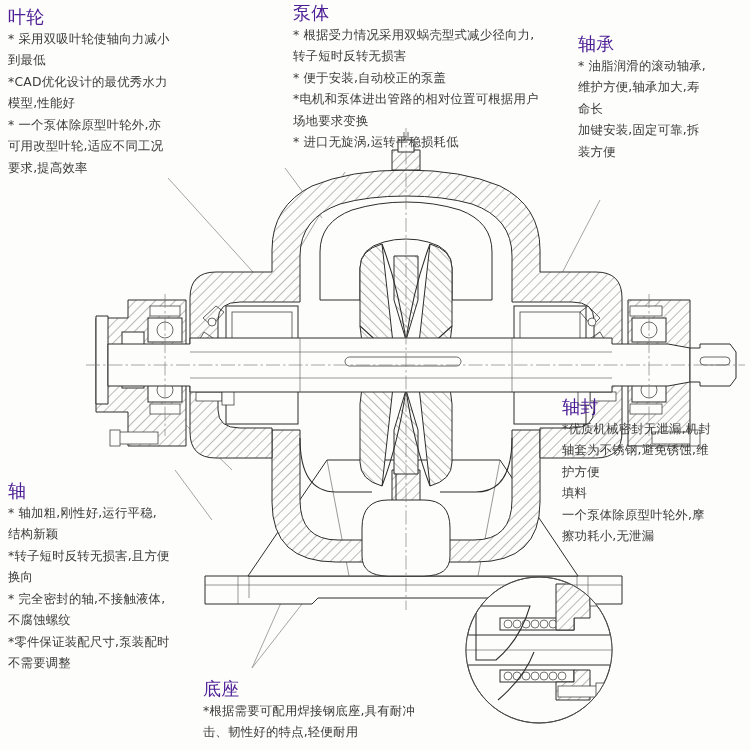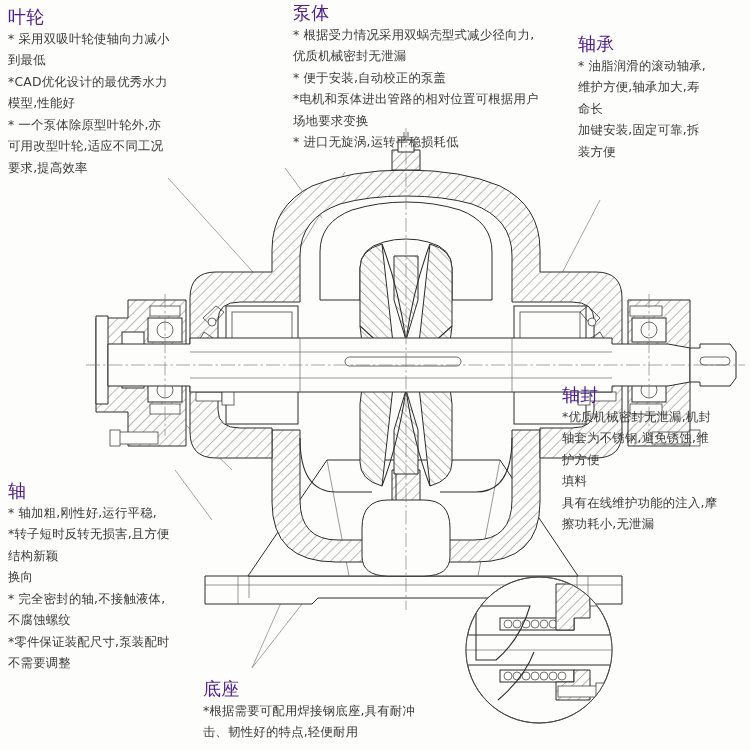--- a/index.html
+++ b/index.html
@@ -13,21 +13,21 @@
   }
   #stage{position:relative;width:750px;height:750px;overflow:hidden;}
 
   .callout{position:absolute;font-size:12.4px;line-height:21.5px;letter-spacing:.2px;color:#3c3c3c;}
   .callout .ttl{display:block;font-size:18px;margin-bottom:0px;color:#4c1d95;}
   .callout .ln{display:block;white-space:pre-wrap;}
 
   #c-impeller{left:8px;  top:6px;  width:215px;}
   #c-casing  {left:253px;top:2px;  width:305px;margin-left:40px;}
   #c-bearing {left:578px;top:33px; width:185px;}
-  #c-seal    {left:562px;top:384px;width:186px;}
+  #c-seal    {left:562px;top:396px;width:186px;}
   #c-shaft   {left:8px;  top:480px;width:235px;}
   #c-base    {left:203px;top:678px;width:330px;}
 
   svg#art{position:absolute;left:0;top:0;width:750px;height:750px;}
   .ln-leader{stroke:#9a9a9a;stroke-width:.9;fill:none;}
   .o{fill:none;stroke:#2d2d2d;stroke-width:1.05;}
   .o2{fill:none;stroke:#3a3a3a;stroke-width:.8;}
   .thin{fill:none;stroke:#555;stroke-width:.6;}
   .cl{fill:none;stroke:#7a7a7a;stroke-width:.65;stroke-dasharray:14 3 2.5 3;}
   .hatchA{fill:url(#hA);stroke:#2d2d2d;stroke-width:1.0;}
@@ -295,21 +295,21 @@
     <span class="ln">*CAD优化设计的最优秀水力</span>
     <span class="ln">模型,性能好</span>
     <span class="ln">* 一个泵体除原型叶轮外,亦</span>
     <span class="ln">可用改型叶轮,适应不同工况</span>
     <span class="ln">要求,提高效率</span>
   </div>
 
   <div class="callout" id="c-casing">
     <span class="ttl">泵体</span>
     <span class="ln">* 根据受力情况采用双蜗壳型式减少径向力,</span>
-    <span class="ln">优质机械密封无泄漏</span>
+    <span class="ln">转子短时反转无损害</span>
     <span class="ln">* 便于安装,自动校正的泵盖</span>
     <span class="ln">*电机和泵体进出管路的相对位置可根据用户</span>
     <span class="ln">场地要求变换</span>
     <span class="ln">* 进口无旋涡,运转平稳损耗低</span>
   </div>
 
   <div class="callout" id="c-bearing">
     <span class="ttl">轴承</span>
     <span class="ln">* 油脂润滑的滚动轴承,</span>
     <span class="ln">维护方便,轴承加大,寿</span>
@@ -317,29 +317,29 @@
     <span class="ln">加键安装,固定可靠,拆</span>
     <span class="ln">装方便</span>
   </div>
 
   <div class="callout" id="c-seal">
     <span class="ttl">轴封</span>
     <span class="ln">*优质机械密封无泄漏,机封</span>
     <span class="ln">轴套为不锈钢,避免锈蚀,维</span>
     <span class="ln">护方便</span>
     <span class="ln">填料</span>
-    <span class="ln">具有在线维护功能的注入,摩</span>
+    <span class="ln">一个泵体除原型叶轮外,摩</span>
     <span class="ln">擦功耗小,无泄漏</span>
   </div>
 
   <div class="callout" id="c-shaft">
     <span class="ttl">轴</span>
     <span class="ln">* 轴加粗,刚性好,运行平稳,</span>
+    <span class="ln">结构新颖</span>
     <span class="ln">*转子短时反转无损害,且方便</span>
-    <span class="ln">结构新颖</span>
     <span class="ln">换向</span>
     <span class="ln">* 完全密封的轴,不接触液体,</span>
     <span class="ln">不腐蚀螺纹</span>
     <span class="ln">*零件保证装配尺寸,泵装配时</span>
     <span class="ln">不需要调整</span>
   </div>
 
   <div class="callout" id="c-base">
     <span class="ttl">底座</span>
     <span class="ln">*根据需要可配用焊接钢底座,具有耐冲</span>

